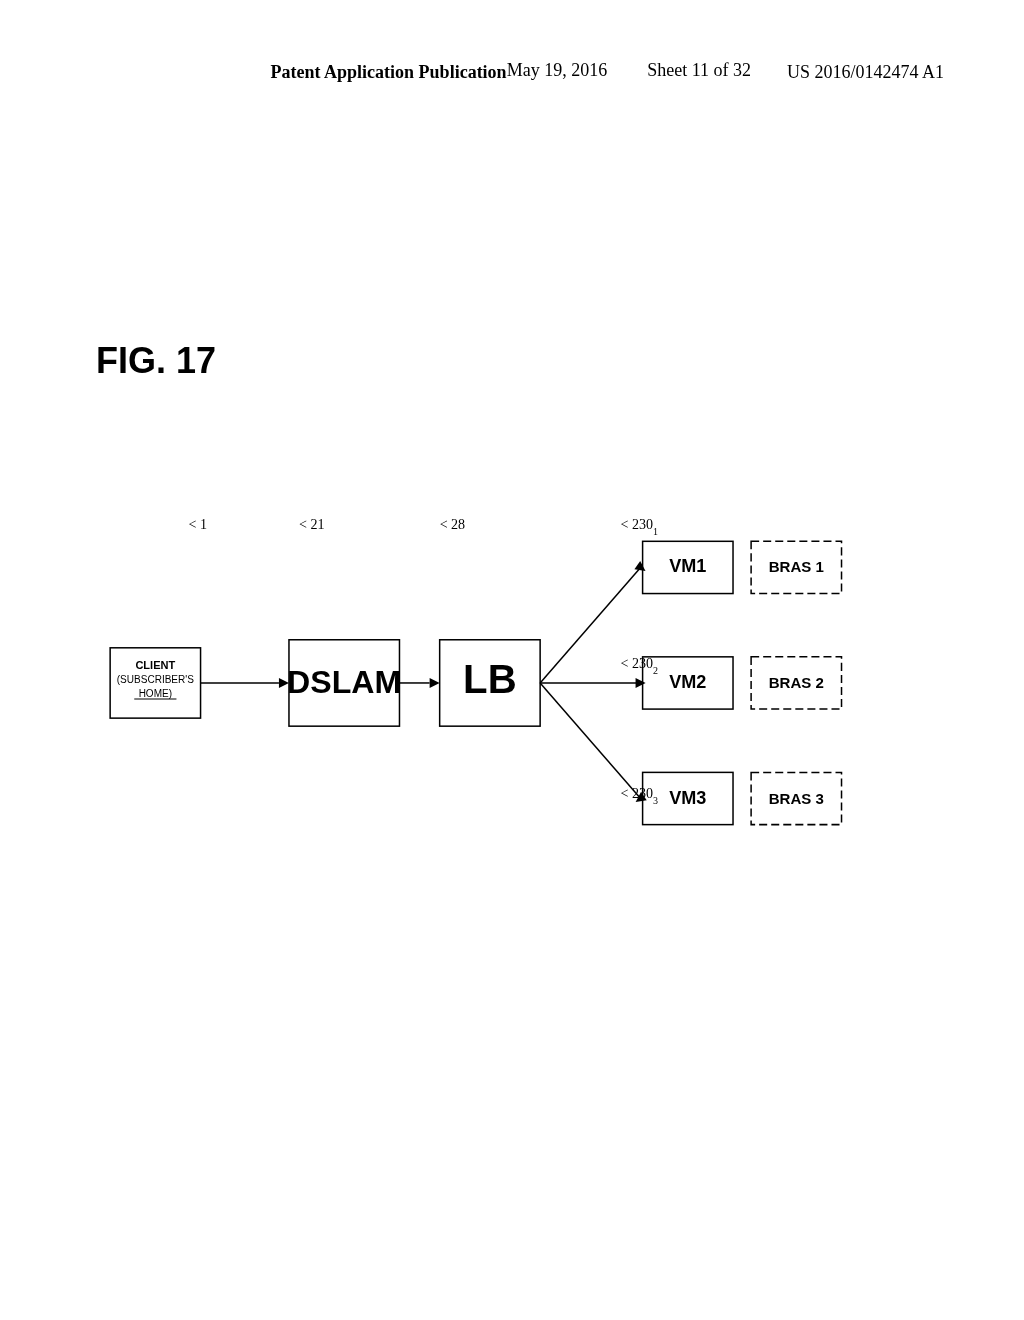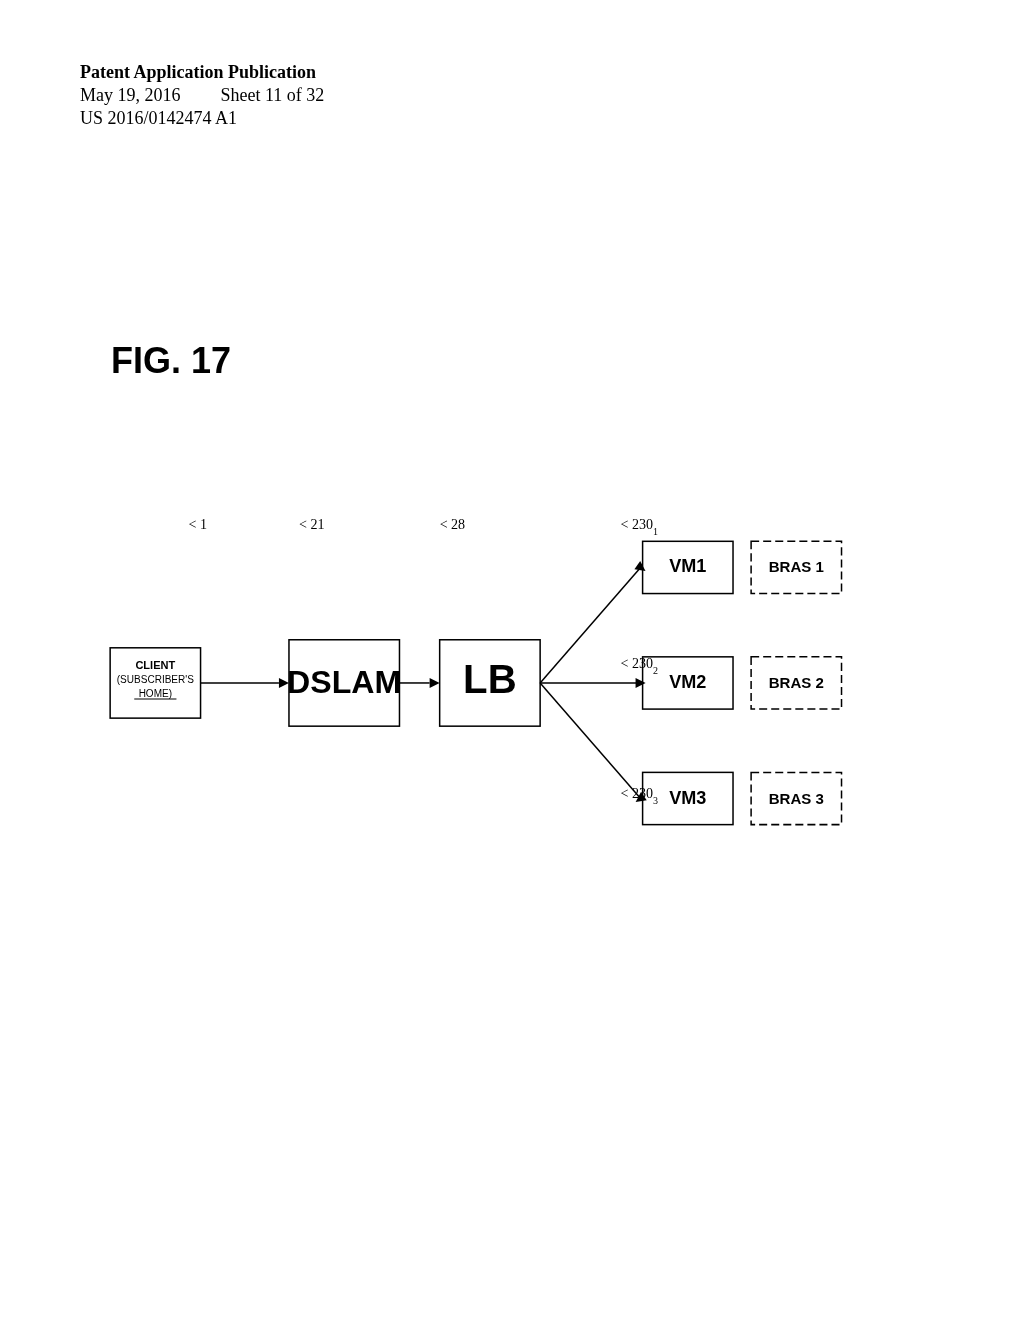--- a/index.html
+++ b/index.html
@@ -21,21 +21,20 @@
 
     
     .header {
       position: absolute;
       top: 60px;
       left: 80px;
       right: 80px;
       display: flex;
       justify-content: flex-end;
       align-items: flex-start;
-      flex-direction: column;
     }
 
     .header-left {
       font-size: 18px;
       font-weight: bold;
       line-height: 1.4;
     }
 
     .header-right {
       text-align: right;
@@ -45,21 +44,21 @@
 
     .header-date-sheet {
       display: flex;
       gap: 40px;
     }
 
     
     .fig-label {
       position: absolute;
       top: 340px;
-      left: 111px;
+      left: 96px;
       font-size: 36px;
       font-weight: bold;
       font-family: Arial, sans-serif;
     }
 
     
     .diagram {
       position: absolute;
       top: 480px;
       left: 80px;
@@ -80,21 +79,21 @@
 
   <div class="header">
     <div class="header-left">
       <span>Patent Application Publication</span>
     </div>
     <div class="header-date-sheet">
       <span style="font-size:18px;">May 19, 2016</span>
       <span style="font-size:18px;">Sheet 11 of 32</span>
     </div>
     <div class="header-right">
-      <span style="font-size:18px;">US 2016/0142474 A1</span>
+      <span style="font-size:18px;margin-left:36px;">US 2016/0142474 A1</span>
     </div>
   </div>
 
   <div class="fig-label">FIG. 17</div>
 
   <div class="diagram">
     <svg viewBox="0 0 860 380" xmlns="http://www.w3.org/2000/svg">
 
       <text x="108" y="30" font-size="14" font-family="Times New Roman, serif">
         <tspan>&lt;</tspan> 1

